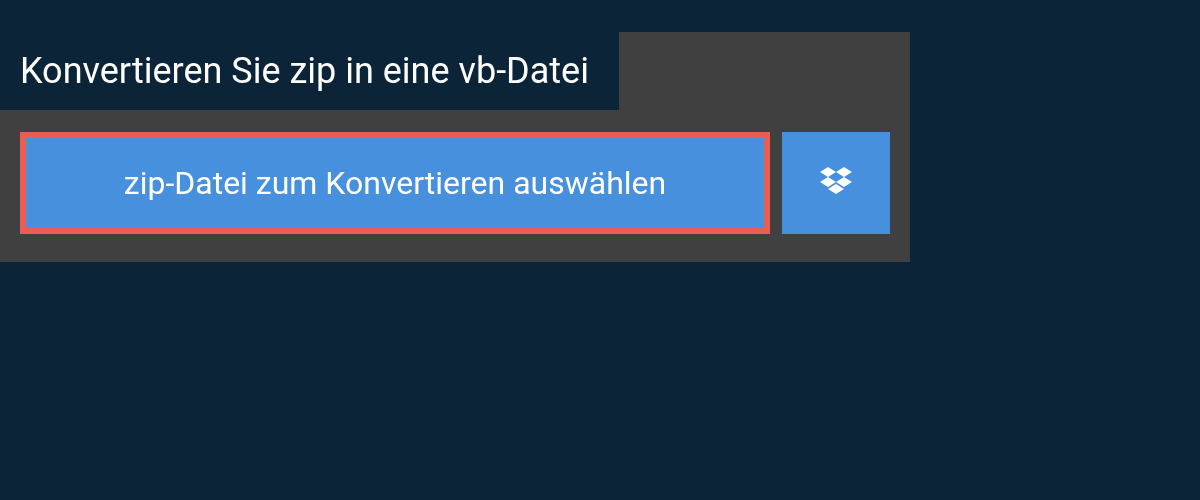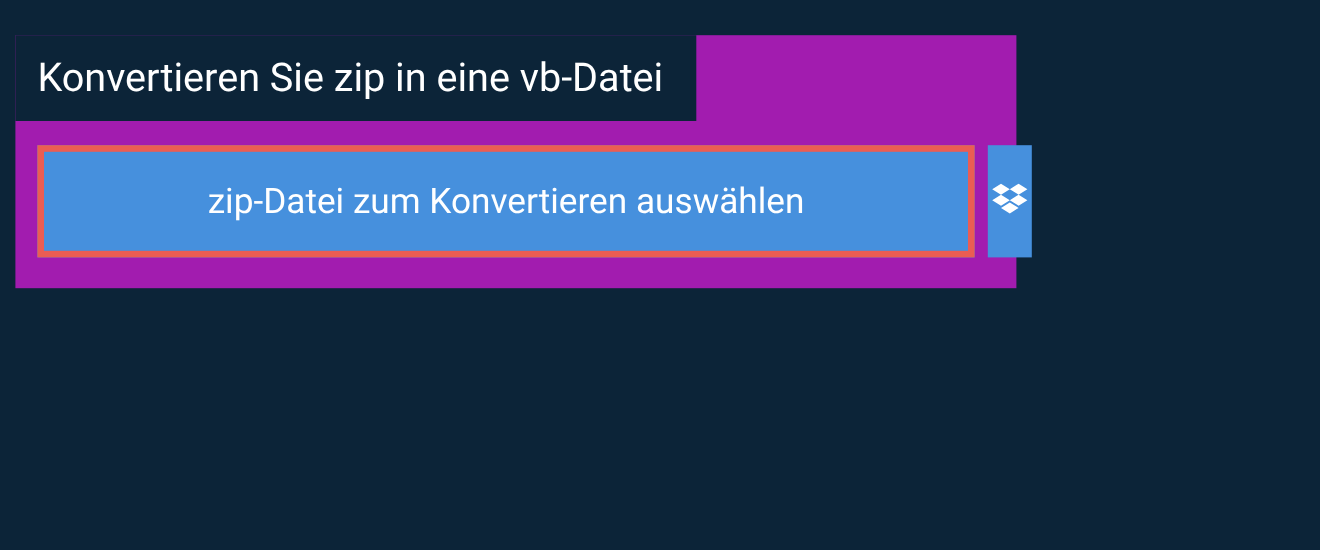--- a/index.html
+++ b/index.html
@@ -8,23 +8,22 @@
       box-sizing: border-box;
     }
     body {
       width: 1200px;
       height: 500px;
       background-color: #0c2438;
       font-family: -apple-system, BlinkMacSystemFont, "Segoe UI", Roboto, Helvetica, Arial, sans-serif;
       overflow: hidden;
     }
     .panel {
-      background-color: #a21caf;
+      background-color: #404040;
       margin-top: 32px;
-      margin-left: 14px;
       width: 910px;
     }
     .title-bar {
       background-color: #0c2438;
       display: inline-block;
       padding: 18px 30px 18px 20px;
     }
     .title-text {
       color: #ffffff;
       font-size: 36px;
@@ -39,21 +38,21 @@
     .select-button {
       background-color: #4690dd;
       border: 6px solid #eb5d53;
       color: #ffffff;
       font-size: 32px;
       font-weight: 400;
       padding: 26px 40px;
       text-align: center;
       cursor: pointer;
       flex: 0 0 auto;
-      width: 852px;
+      width: 750px;
     }
     .dropbox-button {
       background-color: #4690dd;
       width: 110px;
       display: flex;
       align-items: center;
       justify-content: center;
       cursor: pointer;
     }
     .dropbox-icon {

